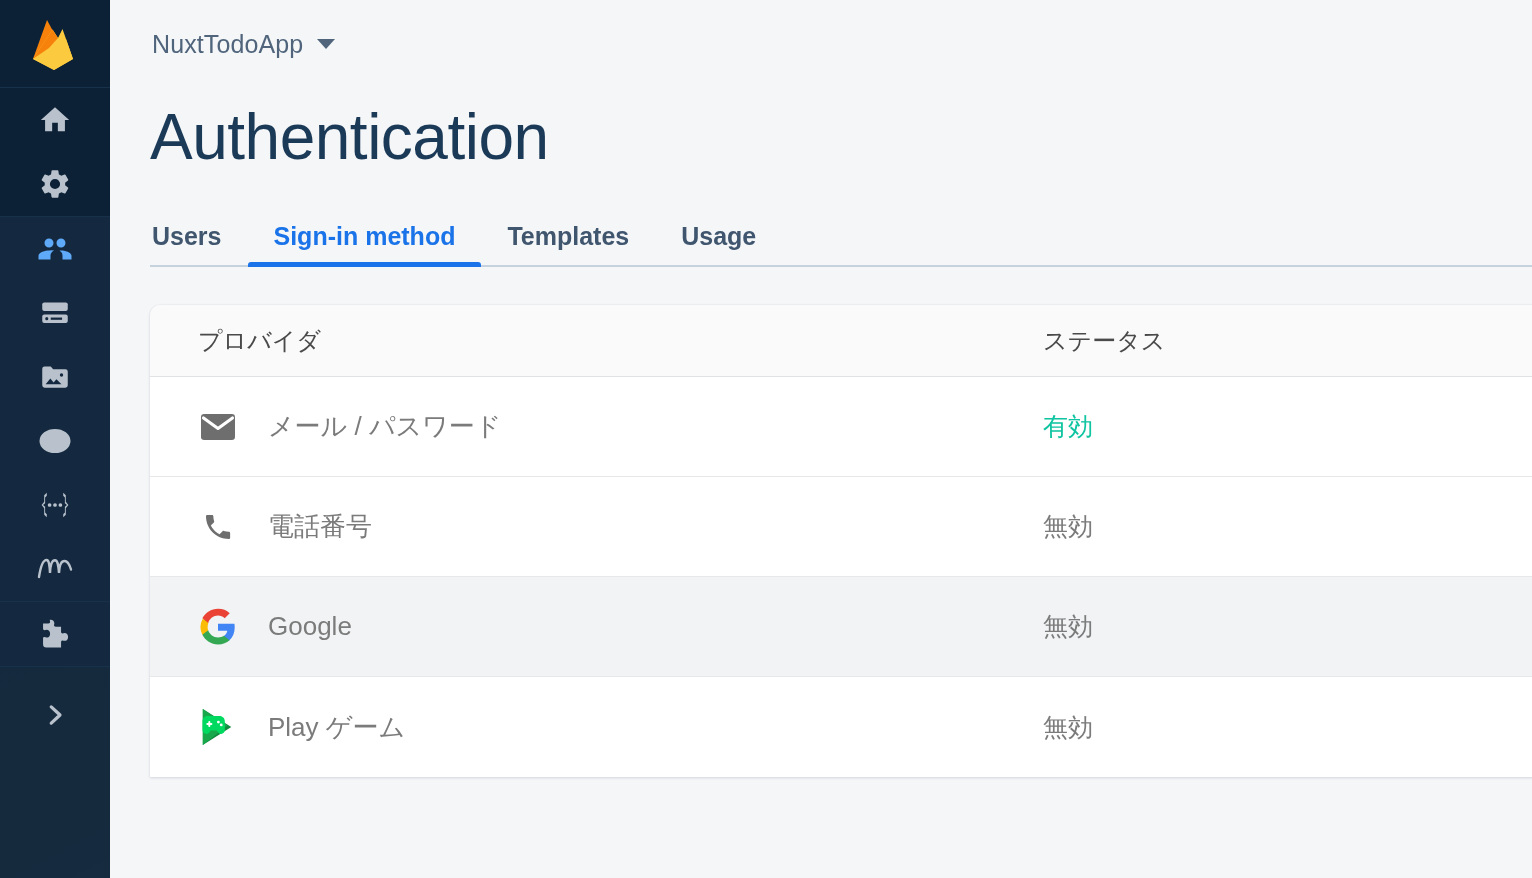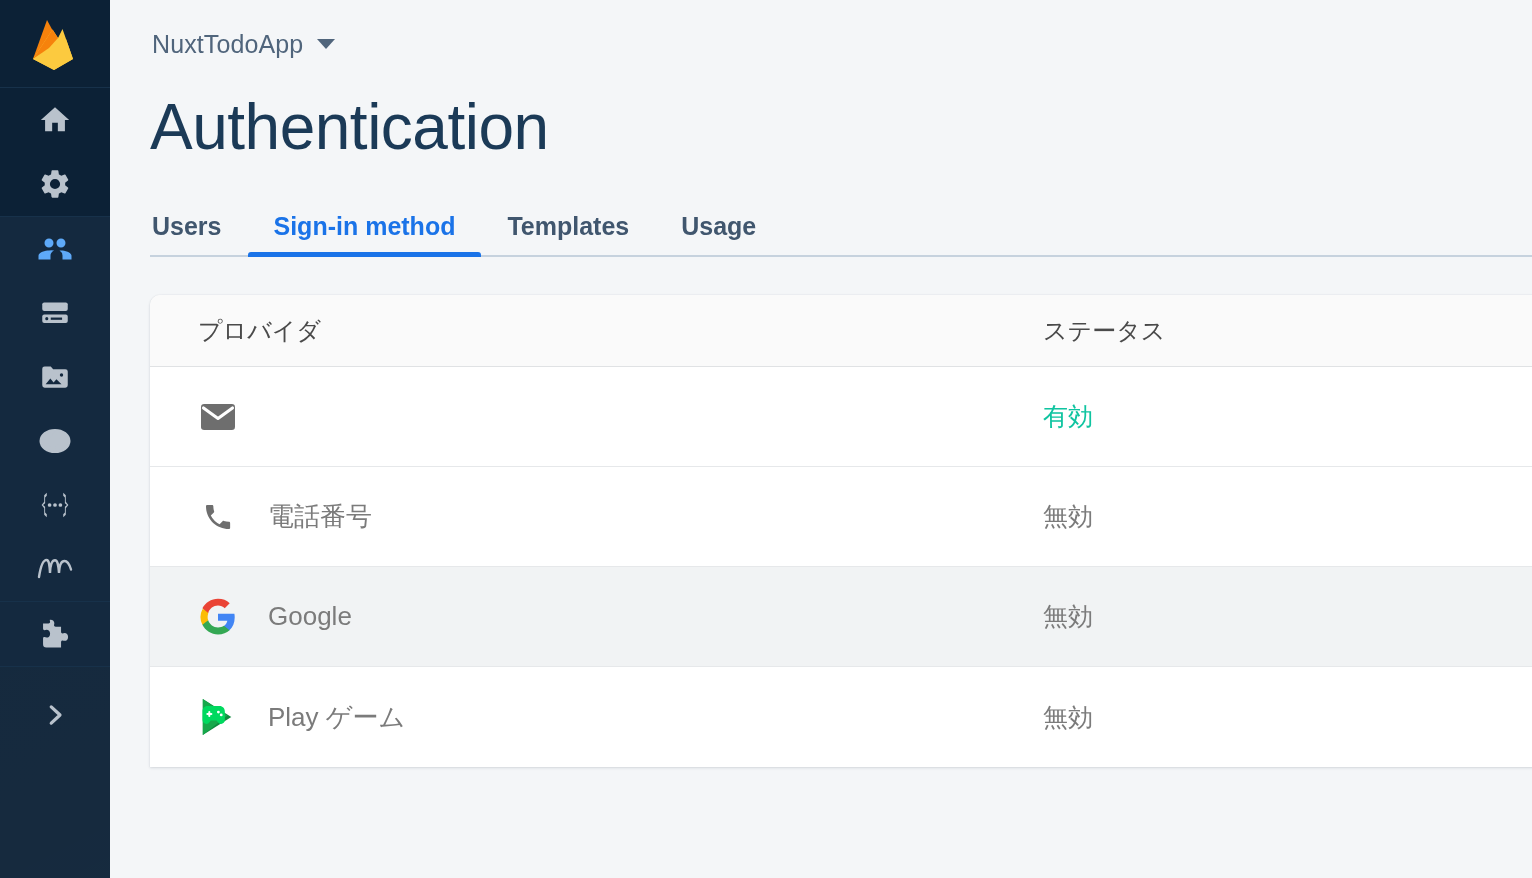--- a/index.html
+++ b/index.html
@@ -83,21 +83,21 @@
     border-right: 9px solid transparent;
     border-top: 10px solid #50657c;
   }
 
   .page-title {
     font-size: 64px;
     font-weight: 400;
     color: #1b3a57;
     letter-spacing: -0.5px;
     padding-left: 40px;
-    margin-top: 6px;
+    margin-top: 16px;
     line-height: 1.05;
   }
 
   .tabs {
     margin-top: 34px;
     padding-left: 40px;
     display: flex;
     align-items: flex-end;
     position: relative;
     height: 62px;
@@ -310,20 +310,21 @@
       </div>
 
       <div class="row">
         <div class="col-provider">
           <span class="prov-icon">
             <svg width="34" height="26" viewBox="0 0 34 26">
               <rect x="0" y="0" width="34" height="26" rx="3.2" fill="#6e6e6e"></rect>
               <path d="M2.5 4 L17 14.5 L31.5 4" fill="none" stroke="#fff" stroke-width="3.1" stroke-linecap="round" stroke-linejoin="round"></path>
             </svg>
           </span>
+          <span class="prov-label">メール / パスワード</span>
         </div>
         <div class="col-status">
           <span class="status enabled">有効</span>
         </div>
       </div>
 
       <div class="row">
         <div class="col-provider">
           <span class="prov-icon">
             <svg width="32" height="32" viewBox="0 0 24 24">

